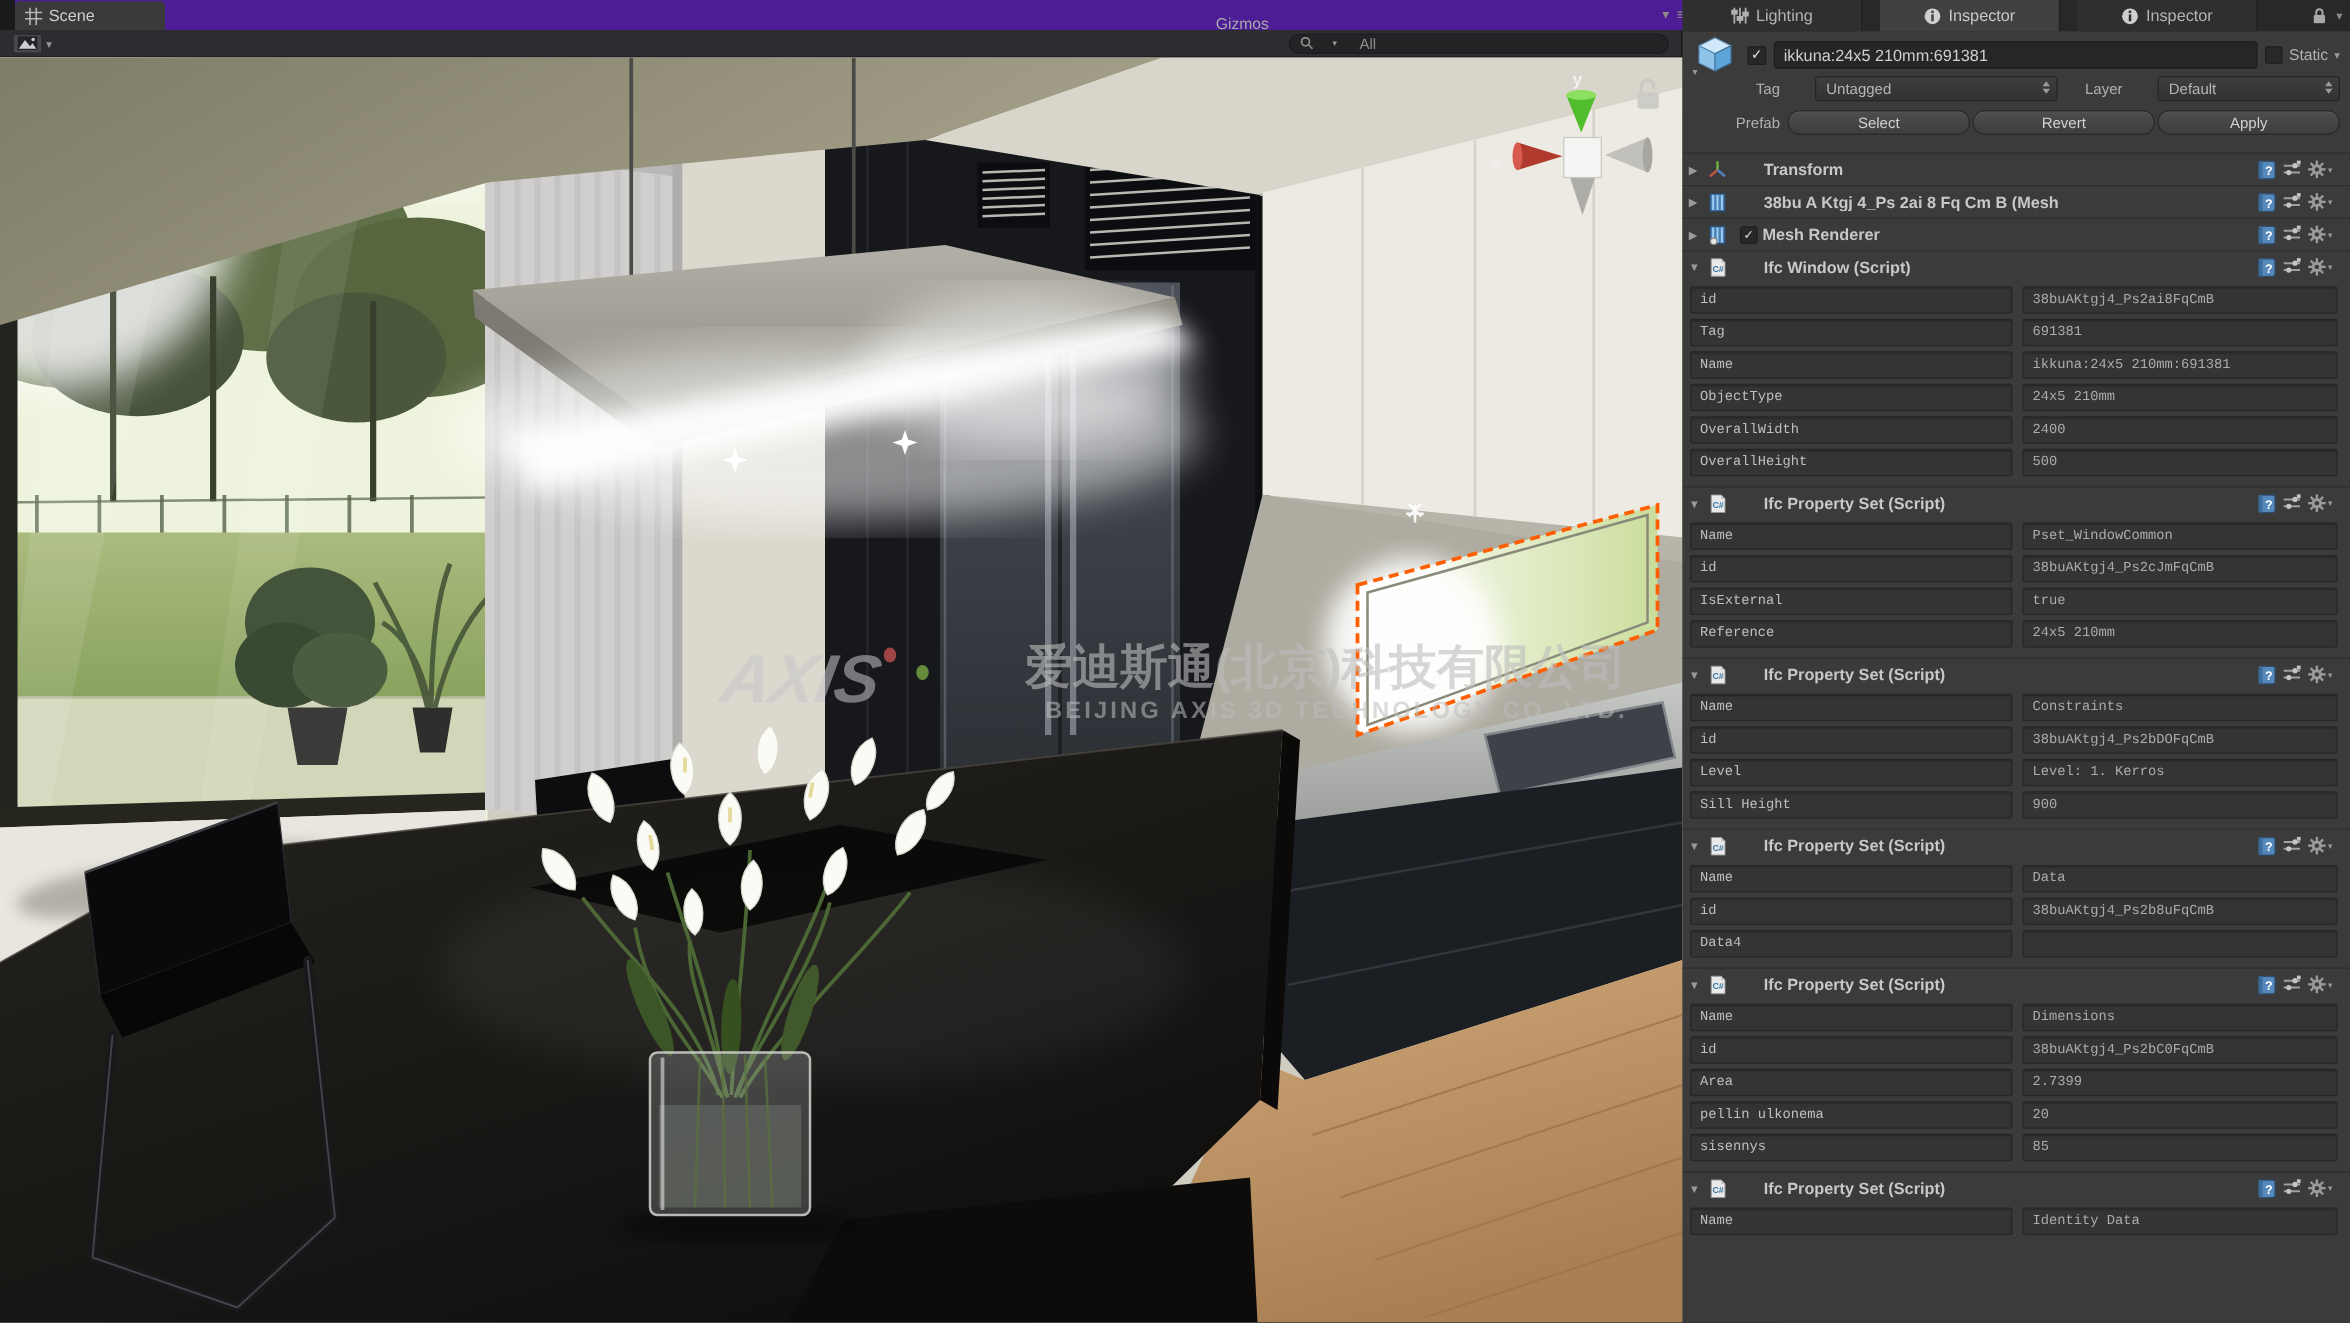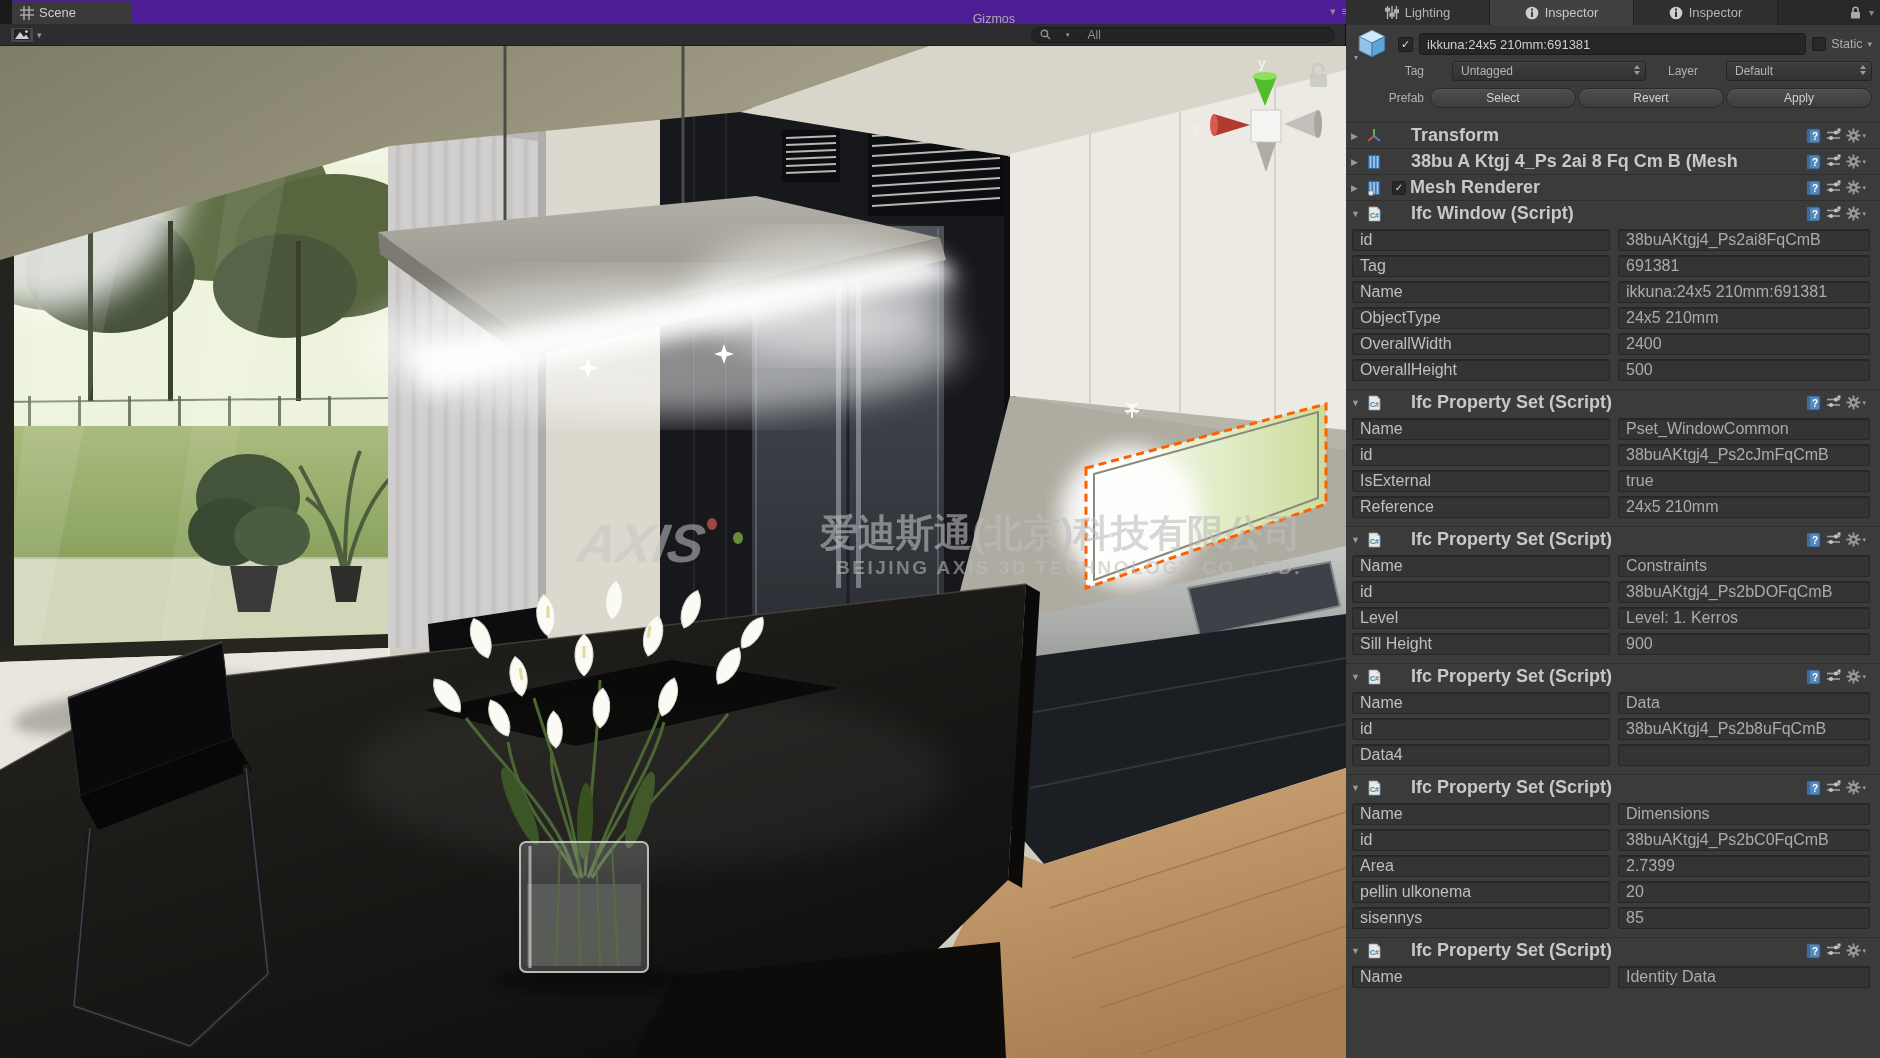--- a/index.html
+++ b/index.html
@@ -16,21 +16,21 @@
   .drawmode{display:flex;align-items:center;gap:3px;}
   .drawmode .icbox{width:24px;height:16px;background:#47474c;border:1px solid #2a2a2e;border-radius:2px;display:flex;align-items:center;justify-content:center;}
   .mini-caret{color:#999;font-size:9px;}
   .scene-toolbar-right{margin-left:auto;display:flex;align-items:center;gap:10px;}
   .gizmos-btn{display:flex;align-items:flex-start;gap:21px;color:#ababab;font-size:12.5px;padding:2px 6px;flex-direction:column;}
   .search-pill{width:304px;height:16px;background:#232326;border:1px solid #1b1b1e;border-radius:8px;display:flex;align-items:center;padding:0 8px;gap:15px;color:#8e8e8e;font-size:12px;}
   .viewport{position:absolute;left:0;top:46px;width:1346px;height:1012px;overflow:hidden;background:#cfccc2;}
 
   
   #inspector{position:absolute;left:1346px;top:0;width:534px;height:1058px;background:#3b3b3b;overflow:hidden;color:#b8b8b8;}
-  .insp-tabs{display:flex;height:25px;background:#282828;align-items:stretch;position:relative;}
+  .insp-tabs{display:flex;height:25px;background:#282828;align-items:stretch;position:relative;gap:14px;}
   .itab{display:flex;align-items:center;justify-content:center;gap:6px;width:144px;font-size:13px;color:#b4b4b4;background:#2f2f2f;border-right:1px solid #202020;}
   .itab.active{background:#414141;color:#c8c8c8;}
   .insp-tabs .tail{margin-left:auto;display:flex;align-items:center;gap:8px;padding-right:6px;color:#8a8a8a;}
   .insp-head{padding:5px 8px 4px 6px;}
   .head-row1{display:flex;align-items:center;height:28px;gap:6px;}
   .cube-wrap{position:relative;width:36px;height:32px;margin-left:4px;}
   .cube-wrap .fold{position:absolute;left:-2px;bottom:-2px;font-size:8px;color:#999;}
   .chk{width:15px;height:15px;background:#282828;border:1px solid #1d1d1d;border-radius:2px;display:flex;align-items:center;justify-content:center;color:#e0e0e0;font-size:11px;line-height:1;}
   .name-field{flex:1;height:22px;background:#262626;border:1px solid #1d1d1d;border-radius:3px;color:#cfcfcf;font-size:13px;display:flex;align-items:center;padding:0 7px;white-space:nowrap;overflow:hidden;}
   .static-group{display:flex;align-items:center;gap:5px;color:#b0b0b0;font-size:12.5px;}
@@ -45,27 +45,27 @@
   .stepper .up{border-bottom:4px solid #9a9a9a;}
   .stepper .dn{border-top:4px solid #9a9a9a;}
   .head-row3{display:flex;align-items:center;height:24px;gap:2px;font-size:12px;margin-top:2px;}
   .pbtn{flex:1;height:20px;background:linear-gradient(#4e4e4e,#3d3d3d);border:1px solid #292929;border-radius:10px;color:#d2d2d2;font-size:12px;display:flex;align-items:center;justify-content:center;box-shadow:inset 0 1px 0 rgba(255,255,255,.06);}
   .head-row3 .fld-label{margin-right:4px;}
 
   .components{margin-top:8px;}
   .comp-head{height:26px;border-top:1px solid #2e2e2e;display:flex;align-items:center;padding:0 14px 0 5px;}
   .arrow{width:14px;color:#999;font-size:9px;}
   .cicon{width:18px;height:16px;position:relative;display:flex;align-items:center;justify-content:center;}
-  .ctitle{margin-left:28px;font-size:18px;font-weight:bold;color:#c8c8c8;white-space:nowrap;overflow:hidden;flex:1;}
+  .ctitle{margin-left:28px;font-size:13px;font-weight:bold;color:#c8c8c8;white-space:nowrap;overflow:hidden;flex:1;}
   .ctitle.tight{margin-left:4px;}
   .ccheck{width:14px;height:14px;margin-left:9px;background:#282828;border:1px solid #1d1d1d;border-radius:2px;color:#e0e0e0;font-size:10px;display:flex;align-items:center;justify-content:center;}
   .chead-icons{display:flex;align-items:center;gap:5px;margin-left:8px;}
   .comp-rows{padding:3px 0 4px 0;}
   .prow{display:flex;margin:0 10px 4px 6px;gap:8px;}
-  .pbox{height:22px;background:#343434;border:1px solid #272727;border-radius:2px;font-size:16px;display:flex;align-items:center;padding:0 7px;white-space:nowrap;overflow:hidden;box-shadow:inset 0 1px 1px rgba(0,0,0,.25);}
+  .pbox{height:22px;background:#343434;border:1px solid #272727;border-radius:2px;font-size:11px;display:flex;align-items:center;padding:0 7px;white-space:nowrap;overflow:hidden;box-shadow:inset 0 1px 1px rgba(0,0,0,.25);font-family:Liberation Mono, monospace;}
   .plabel{flex:0 0 258px;color:#bfbfbf;}
   .pvalue{flex:1;color:#ababab;}
 
   
   .ic-svg{display:block;}
 </style>
 </head>
 <body>
 
 <div id="stage">

